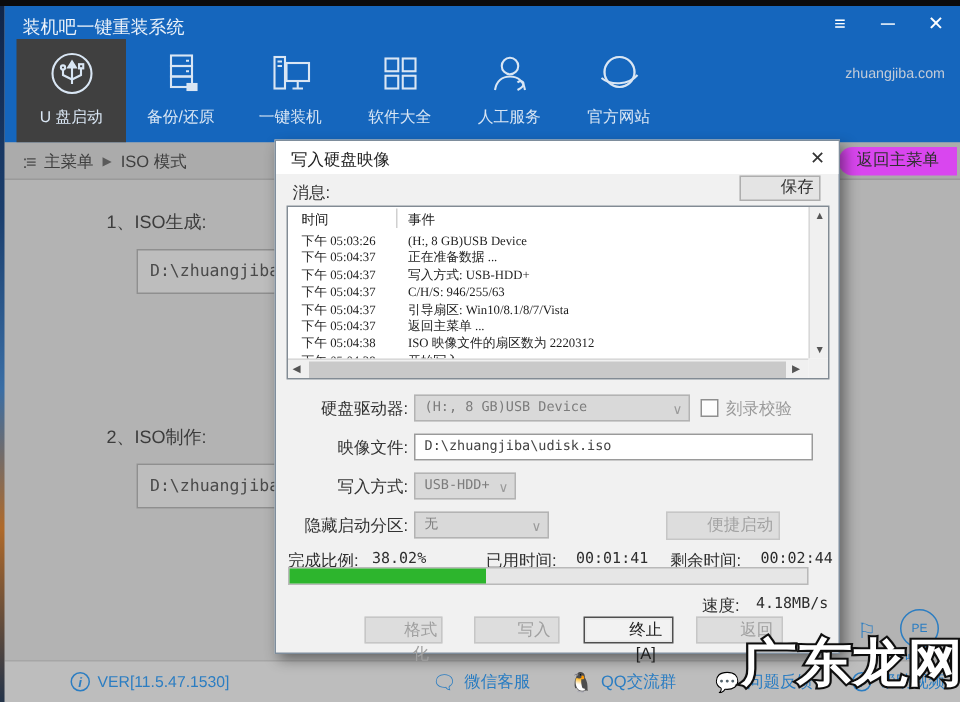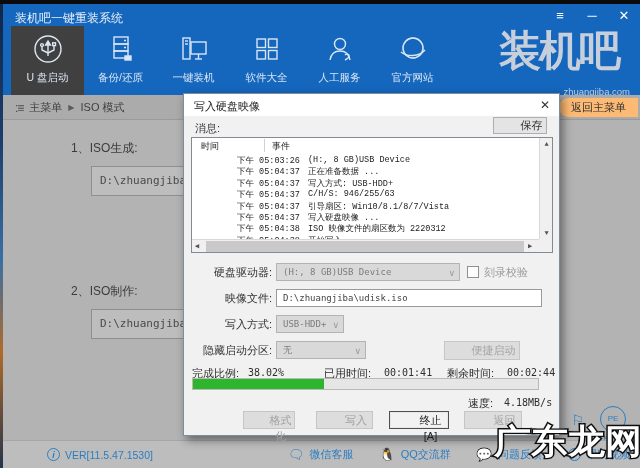--- a/index.html
+++ b/index.html
@@ -25,21 +25,21 @@
   .nav-label { font-size:10.5px; margin-top:6px; white-space:nowrap; }
   .logo { position:absolute; right:6px; top:26px; width:150px; text-align:center; color:#c7cfdb; }
   .logo-text { font-size:42px; font-weight:bold; letter-spacing:-2px; line-height:42px; font-family:"Liberation Sans", sans-serif; }
   .logo-domain { font-size:9.5px; text-align:right; padding-right:4px; margin-top:14px; color:#c2cbd8; }
 
   
   .crumbbar { position:absolute; left:0; top:91px; width:637px; height:25px; background:#ababab; border-bottom:1px solid #9a9a9a; }
   .crumb-left { position:absolute; left:12px; top:5px; display:flex; align-items:center; gap:6px; font-size:11px; color:#3f3f3f; }
   .crumb-sep { font-size:8px; color:#5a5a5a; }
   .list-icon { font-size:12px; color:#4a4a4a; letter-spacing:-1px; }
-  .back-main { position:absolute; right:2px; top:3px; height:19px; padding:0 12px; background:#fdba74; border-radius:10px 0 0 10px; font-size:11px; color:#303030; line-height:19px; }
+  .back-main { position:absolute; right:2px; top:3px; height:19px; padding:0 12px; background:#d946ef; border-radius:10px 0 0 10px; font-size:11px; color:#303030; line-height:19px; }
   .refresh-icon { position:absolute; right:74px; top:5px; font-size:12px; color:#444; }
 
   
   .page-label { position:absolute; font-size:12px; color:#3c3c3c; }
   .page-input { position:absolute; left:88px; width:165px; height:30px; background:#bdbdbd; border:1px solid #8f8f8f; font-size:11px; color:#4a4a4a; line-height:28px; padding-left:8px; font-family:"DejaVu Sans Mono", monospace; white-space:nowrap; overflow:hidden; }
 
   .side-widgets { position:absolute; right:14px; top:402px; display:flex; gap:16px; align-items:flex-start; color:#2b7dc2; }
   .pe-badge { width:26px; height:26px; border:1.5px solid #2b7dc2; border-radius:50%; font-size:8px; text-align:center; line-height:24px; color:#2b7dc2; }
   .pe-label { font-size:10px; text-align:center; margin-top:2px; color:#2b7dc2; }
   .pin-glyph { font-size:14px; color:#2b7dc2; margin-top:6px; }
@@ -54,26 +54,26 @@
 
   
   .dialog { position:absolute; left:180px; top:89px; width:377px; height:343px; background:#f1f1f1; border:1px solid #7e8d9c; box-shadow:3px 4px 9px rgba(0,0,0,0.45); z-index:20; }
   .dlg-titlebar { position:absolute; left:0; top:0; width:100%; height:22px; background:#ffffff; }
   .dlg-title { position:absolute; left:10px; top:5px; font-size:11px; color:#222; }
   .dlg-close { position:absolute; right:9px; top:4px; font-size:12px; color:#333; }
   .msg-label { position:absolute; left:11px; top:27px; font-size:11px; color:#333; }
   .btn { position:absolute; text-align:center; font-size:11px;padding-left:23px; }
   .btn-save { left:309px; top:23px; width:54px; height:17px; background:#e4e4e4; border:1px solid #aeaeae; color:#333; line-height:15px; }
 
-  .log-table { position:absolute; left:7px; top:43px; width:362px; height:116px; background:#ffffff; border:1px solid #828b94; font-family:Liberation Mono, monospace; }
+  .log-table { position:absolute; left:7px; top:43px; width:362px; height:116px; background:#ffffff; border:1px solid #828b94; font-family:Liberation Serif, serif; }
   .log-header { position:absolute; left:0; top:0; width:100%; height:15px; font-size:9px; color:#222; }
   .lh-time { position:absolute; left:9px; top:2px; }
   .lh-event { position:absolute; left:80px; top:2px; }
   .col-divider { position:absolute; left:72px; top:1px; height:13px; width:1px; background:#d0d0d0; }
-  .log-rows { position:absolute; left:0; top:16px; width:383px;padding-left:36px; }
+  .log-rows { position:absolute; left:0; top:16px; width:383px; }
   .log-row { position:relative; height:11.4px; font-size:8.5px; color:#1d1d1d; white-space:nowrap; }
   .lr-time { position:absolute; left:9px; top:1px; }
   .lr-event { position:absolute; left:80px; top:1px; }
   .vscroll { position:absolute; right:0; top:0; width:13px; height:101px; background:#f0f0f0; border-left:1px solid #d8d8d8; }
   .vscroll .arr { position:absolute; left:0; width:13px; font-size:7px; color:#555; text-align:center; }
   .hscroll { position:absolute; left:0; bottom:0; width:347px; height:13px; background:#f0f0f0; border-top:1px solid #d8d8d8; }
   .hscroll .arr { position:absolute; top:2px; font-size:7px; color:#555; }
   .h-thumb { position:absolute; left:14px; top:1px; width:318px; height:11px; background:#c9c9c9; }
   .corner { position:absolute; right:0; bottom:0; width:13px; height:13px; background:#f0f0f0; }
 
@@ -170,21 +170,20 @@
           <svg viewBox="0 0 32 32">
               <circle cx="16" cy="15" r="10"></circle>
               <path d="M4 19 c6 5 18 5 24-2"></path>
               <ellipse cx="16" cy="15" rx="10" ry="10" transform="rotate(-12 16 15)" opacity="0.5"></ellipse>
             </svg>
           <span class="nav-label">官方网站</span>
         </div>
       </div>
 
       <div class="logo">
-        <div class="logo-text">装机吧</div>
         <div class="logo-domain">zhuangjiba.com</div>
       </div>
     </div>
 
     <div class="crumbbar">
       <div class="crumb-left">
         <span class="list-icon">:≡</span>
         <span>主菜单</span>
         <span class="crumb-sep">▶</span>
         <span>ISO 模式</span>
@@ -262,21 +261,21 @@
             <div class="log-row">
               <span class="lr-time">下午 05:04:37</span>
               <span class="lr-event">C/H/S: 946/255/63</span>
             </div>
             <div class="log-row">
               <span class="lr-time">下午 05:04:37</span>
               <span class="lr-event">引导扇区: Win10/8.1/8/7/Vista</span>
             </div>
             <div class="log-row">
               <span class="lr-time">下午 05:04:37</span>
-              <span class="lr-event">写入硬盘映像 ...</span>
+              <span class="lr-event">返回主菜单 ...</span>
             </div>
             <div class="log-row">
               <span class="lr-time">下午 05:04:38</span>
               <span class="lr-event">ISO 映像文件的扇区数为 2220312</span>
             </div>
             <div class="log-row">
               <span class="lr-time">下午 05:04:38</span>
               <span class="lr-event">开始写入 ...</span>
             </div>
           </div>

